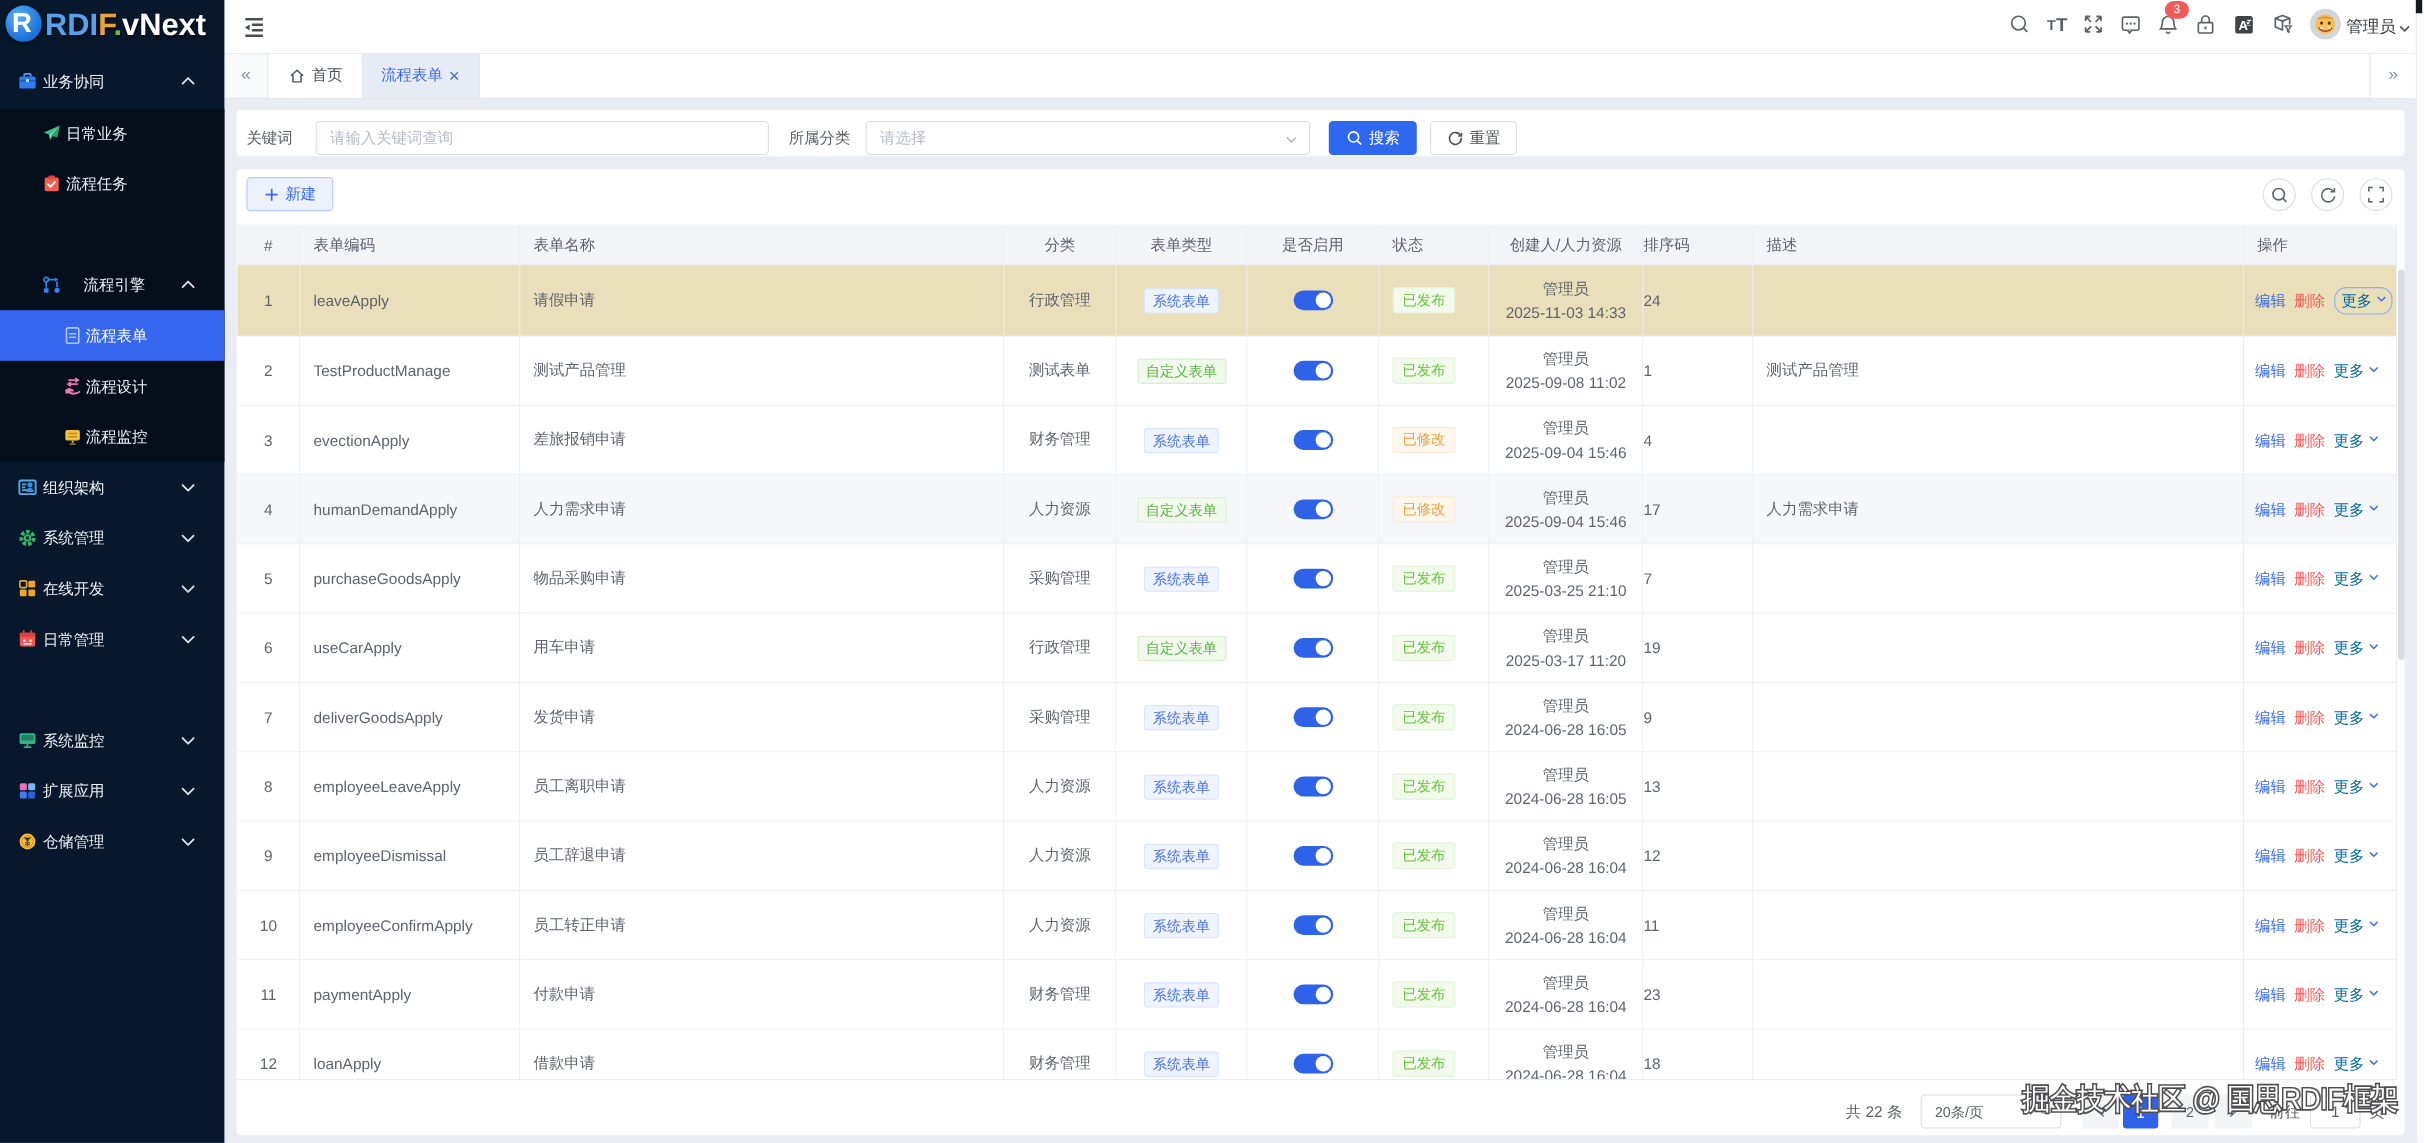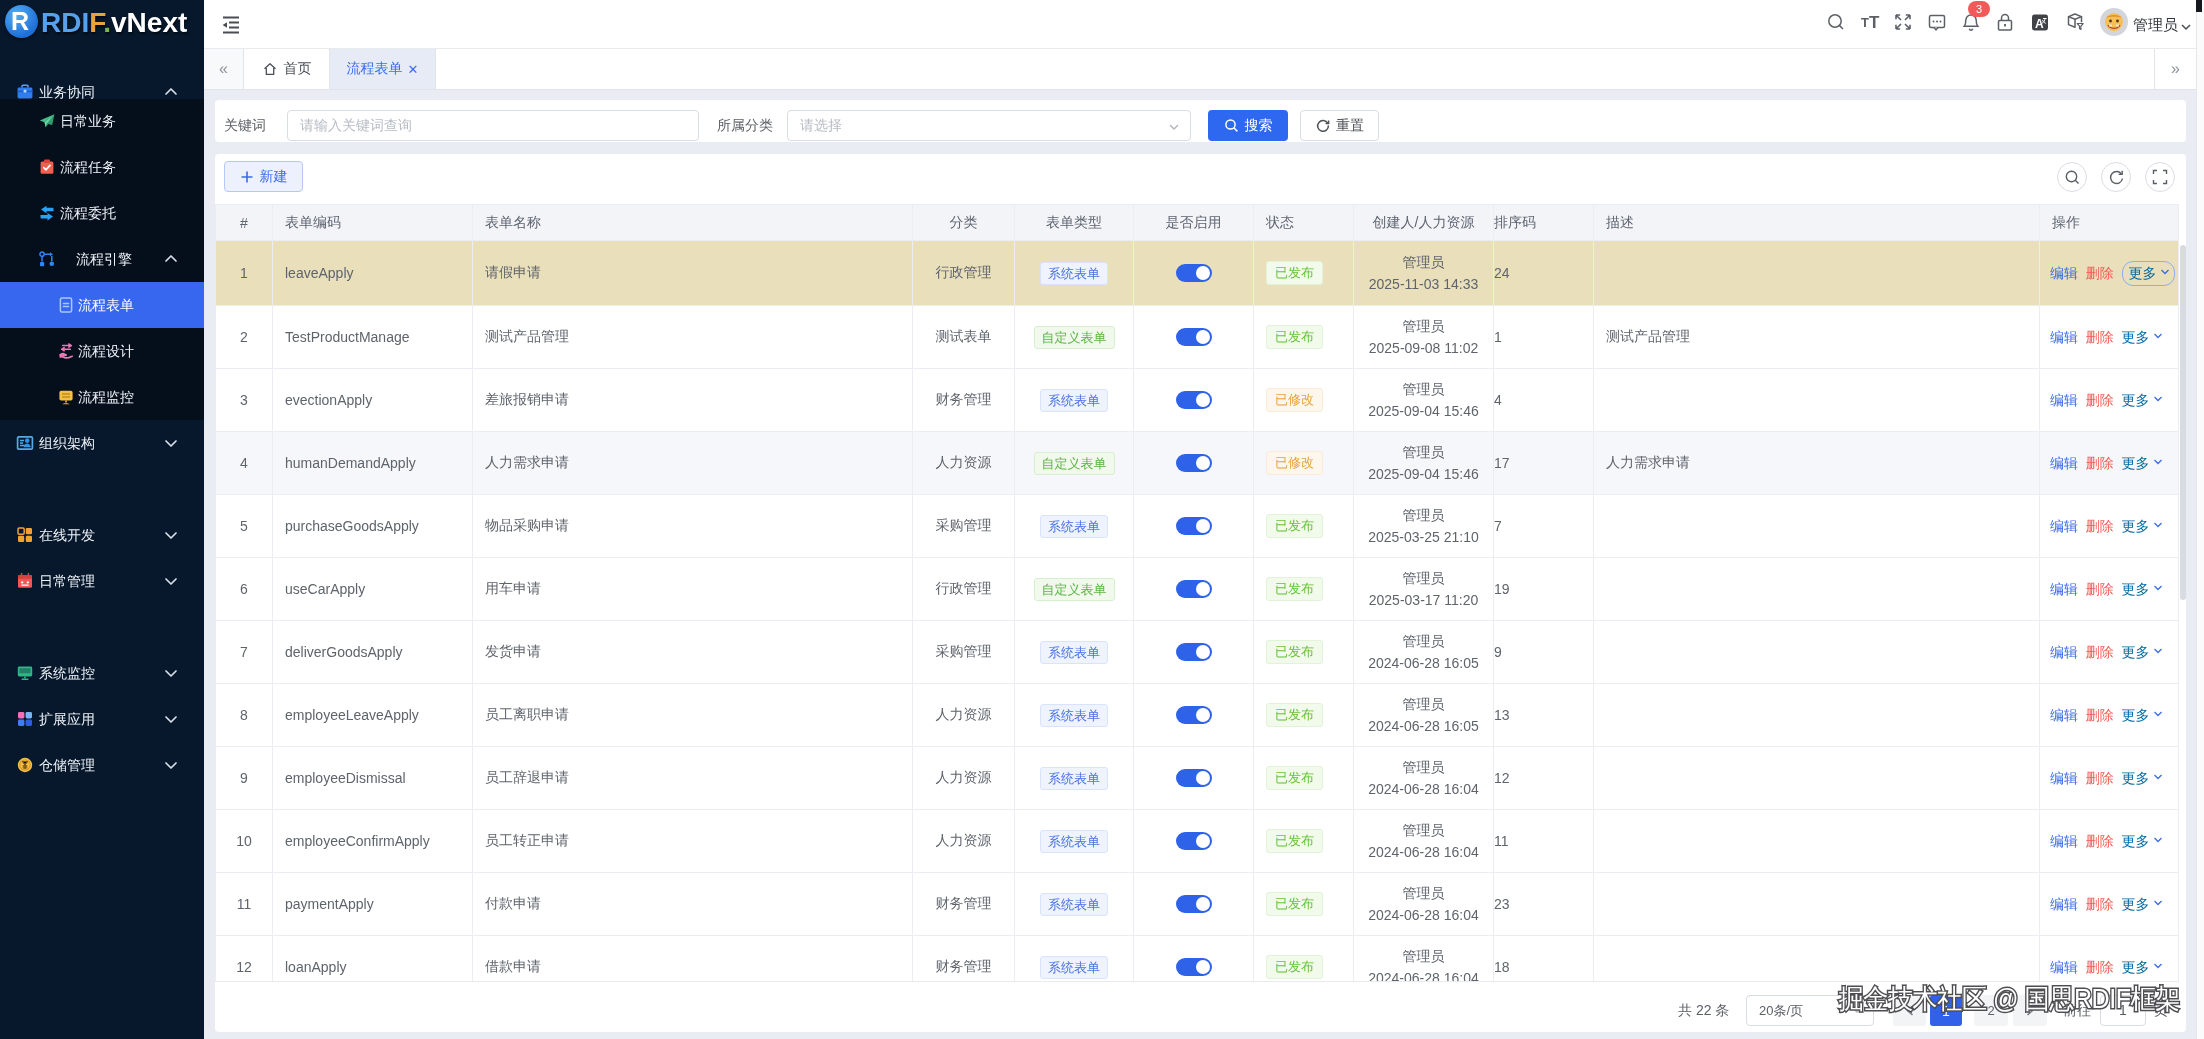--- a/index.html
+++ b/index.html
@@ -56,21 +56,21 @@
 <div id="app">
 <div class="abs side">
       <div class="abs" style="left:0;top:0;width:204px;height:50px">
 <div class="abs" style="left:5px;top:5px;width:33px;height:33px;border-radius:50%;
 background:radial-gradient(circle at 35% 30%,#54aef2,#1e6fd6 70%);box-shadow:0 1px 3px rgba(0,0,0,.5)"></div>
 <div class="abs" style="left:11px;top:7px;color:#fff;font-size:25px;font-weight:700">R</div>
 <div class="abs" style="left:41px;top:7px;font-size:28px;font-weight:700;letter-spacing:0;
 text-shadow:1px 2px 2px rgba(0,0,0,.55);white-space:nowrap"><span style="color:#56a0ec">RDI</span><span style="color:#e8a33d">F</span><span style="color:#7cb83f">.</span><span style="color:#fff">vNext</span></div>
 </div>
       <div class="subwrap"></div>
-      <div class="mi" style="top:69px">
+      <div class="mi" style="top:51px">
         <span class="ic" style="left:16px"><svg width="18" height="18" viewBox="0 0 18 18" style="" xmlns="http://www.w3.org/2000/svg">
             <path d="M6 4.6V3.2a1 1 0 0 1 1-1h4a1 1 0 0 1 1 1v1.4" fill="none" stroke="#5a9cf8" stroke-width="1.6"></path>
             <rect x="1.6" y="4.6" width="14.8" height="10.8" rx="1.4" fill="#2e7ef0"></rect>
             <rect x="1.6" y="7.6" width="14.8" height="1.6" fill="#1b5fce"></rect>
             <rect x="7.6" y="6.8" width="2.8" height="2.8" rx=".6" fill="#bcd7fb"></rect>
           </svg></span>
         <span class="lb" style="left:39px">业务协同</span>
         <span class="ar"><svg width="16" height="16" viewBox="0 0 16 16" style="" xmlns="http://www.w3.org/2000/svg">
             <path d="m3 10 5-5 5 5" fill="none" stroke="#d9dfe9" stroke-width="1.7" stroke-linecap="round" stroke-linejoin="round"></path>
           </svg></span>
@@ -83,27 +83,20 @@
           </svg></span>
         <span class="lb" style="left:60px">流程任务</span>
       </div>
       <div class="mi" style="top:98px">
         <span class="ic" style="left:38px"><svg width="18" height="18" viewBox="0 0 18 18" style="" xmlns="http://www.w3.org/2000/svg">
             <path d="M16.4 2.2 1.8 8.4l4.7 1.9z" fill="#46c08b"></path>
             <path d="M16.4 2.2 6.5 10.3l1.2 5 2.5-3.4 4 1.2z" fill="#2d9e6f"></path>
             <path d="M16.4 2.2 6.5 10.3l1.2 5 .9-3.6z" fill="#6fd3a6"></path>
           </svg></span>
         <span class="lb" style="left:60px">日常业务</span>
-      </div>
-      <div class="mi" style="top:190px">
-        <span class="ic" style="left:38px"><svg width="18" height="18" viewBox="0 0 18 18" style="" xmlns="http://www.w3.org/2000/svg">
-            <path d="M8.5 1.8v2h6a1 1 0 0 1 1 1v2.4h-7v2L3 5.6z" fill="#27a2f8"></path>
-            <path d="M9.5 16.4v-2h-6a1 1 0 0 1-1-1V11h7V9l5.5 3.6z" fill="#27a2f8"></path>
-          </svg></span>
-        <span class="lb" style="left:60px">流程委托</span>
       </div>
       <div class="mi" style="top:236px">
         <span class="ic" style="left:38px"><svg width="18" height="18" viewBox="0 0 18 18" style="" xmlns="http://www.w3.org/2000/svg">
             <circle cx="4" cy="4.2" r="2.1" fill="none" stroke="#2e86f5" stroke-width="1.5"></circle>
             <rect x="2" y="12" width="4.2" height="4.2" rx=".8" fill="#2e86f5"></rect>
             <circle cx="13.8" cy="13.8" r="2.3" fill="#2e86f5"></circle>
             <path d="M4 6.6v5M13.8 6v5.2M6.4 4.2h6" fill="none" stroke="#2e86f5" stroke-width="1.5"></path>
             <path d="m12 2.2 3 2-3 2z" fill="#2e86f5"></path>
           </svg></span>
         <span class="lb" style="left:76px">流程引擎</span>
@@ -136,20 +129,31 @@
         <span class="lb" style="left:78px">流程监控</span>
       </div>
       <div class="mi" style="top:420px">
         <span class="ic" style="left:16px"><svg width="18" height="18" viewBox="0 0 18 18" style="" xmlns="http://www.w3.org/2000/svg">
             <rect x="1.6" y="2.8" width="14.8" height="12.4" rx="1.2" fill="none" stroke="#55aae6" stroke-width="1.7"></rect>
             <path d="M4 6.4h4M4 9h3M4 11.6h6" stroke="#55aae6" stroke-width="1.5"></path>
             <circle cx="11.2" cy="6.6" r="2.3" fill="#2f94e3"></circle>
             <path d="M7.6 13.2c.6-2.6 2-3.8 3.6-3.8s3 1.2 3.6 3.8z" fill="#2f94e3"></path>
           </svg></span>
         <span class="lb" style="left:39px">组织架构</span>
+        <span class="ar"><svg width="16" height="16" viewBox="0 0 16 16" style="" xmlns="http://www.w3.org/2000/svg">
+            <path d="m3 6 5 5 5-5" fill="none" stroke="#d9dfe9" stroke-width="1.7" stroke-linecap="round" stroke-linejoin="round"></path>
+          </svg></span>
+      </div>
+      <div class="mi" style="top:466px">
+        <span class="ic" style="left:16px"><svg width="18" height="18" viewBox="0 0 18 18" style="" xmlns="http://www.w3.org/2000/svg">
+            <circle cx="9" cy="9" r="5.6" fill="none" stroke="#35b56d" stroke-width="3.4" stroke-dasharray="3.1 1.8"></circle>
+            <circle cx="9" cy="9" r="3.4" fill="#35b56d"></circle>
+            <circle cx="9" cy="9" r="1.6" fill="#07182c"></circle>
+          </svg></span>
+        <span class="lb" style="left:39px">系统管理</span>
         <span class="ar"><svg width="16" height="16" viewBox="0 0 16 16" style="" xmlns="http://www.w3.org/2000/svg">
             <path d="m3 6 5 5 5-5" fill="none" stroke="#d9dfe9" stroke-width="1.7" stroke-linecap="round" stroke-linejoin="round"></path>
           </svg></span>
       </div>
       <div class="mi" style="top:512px">
         <span class="ic" style="left:16px"><svg width="18" height="18" viewBox="0 0 18 18" style="" xmlns="http://www.w3.org/2000/svg">
             <rect x="2" y="2" width="6.2" height="6.2" rx="1.2" fill="none" stroke="#f0a32f" stroke-width="1.5"></rect>
             <rect x="9.8" y="2" width="6.2" height="6.2" rx="1.2" fill="#f0a32f"></rect>
             <rect x="2" y="9.8" width="6.2" height="6.2" rx="1.2" fill="#f0a32f"></rect>
             <rect x="9.8" y="9.8" width="6.2" height="6.2" rx="1.2" fill="#f0a32f"></rect>

